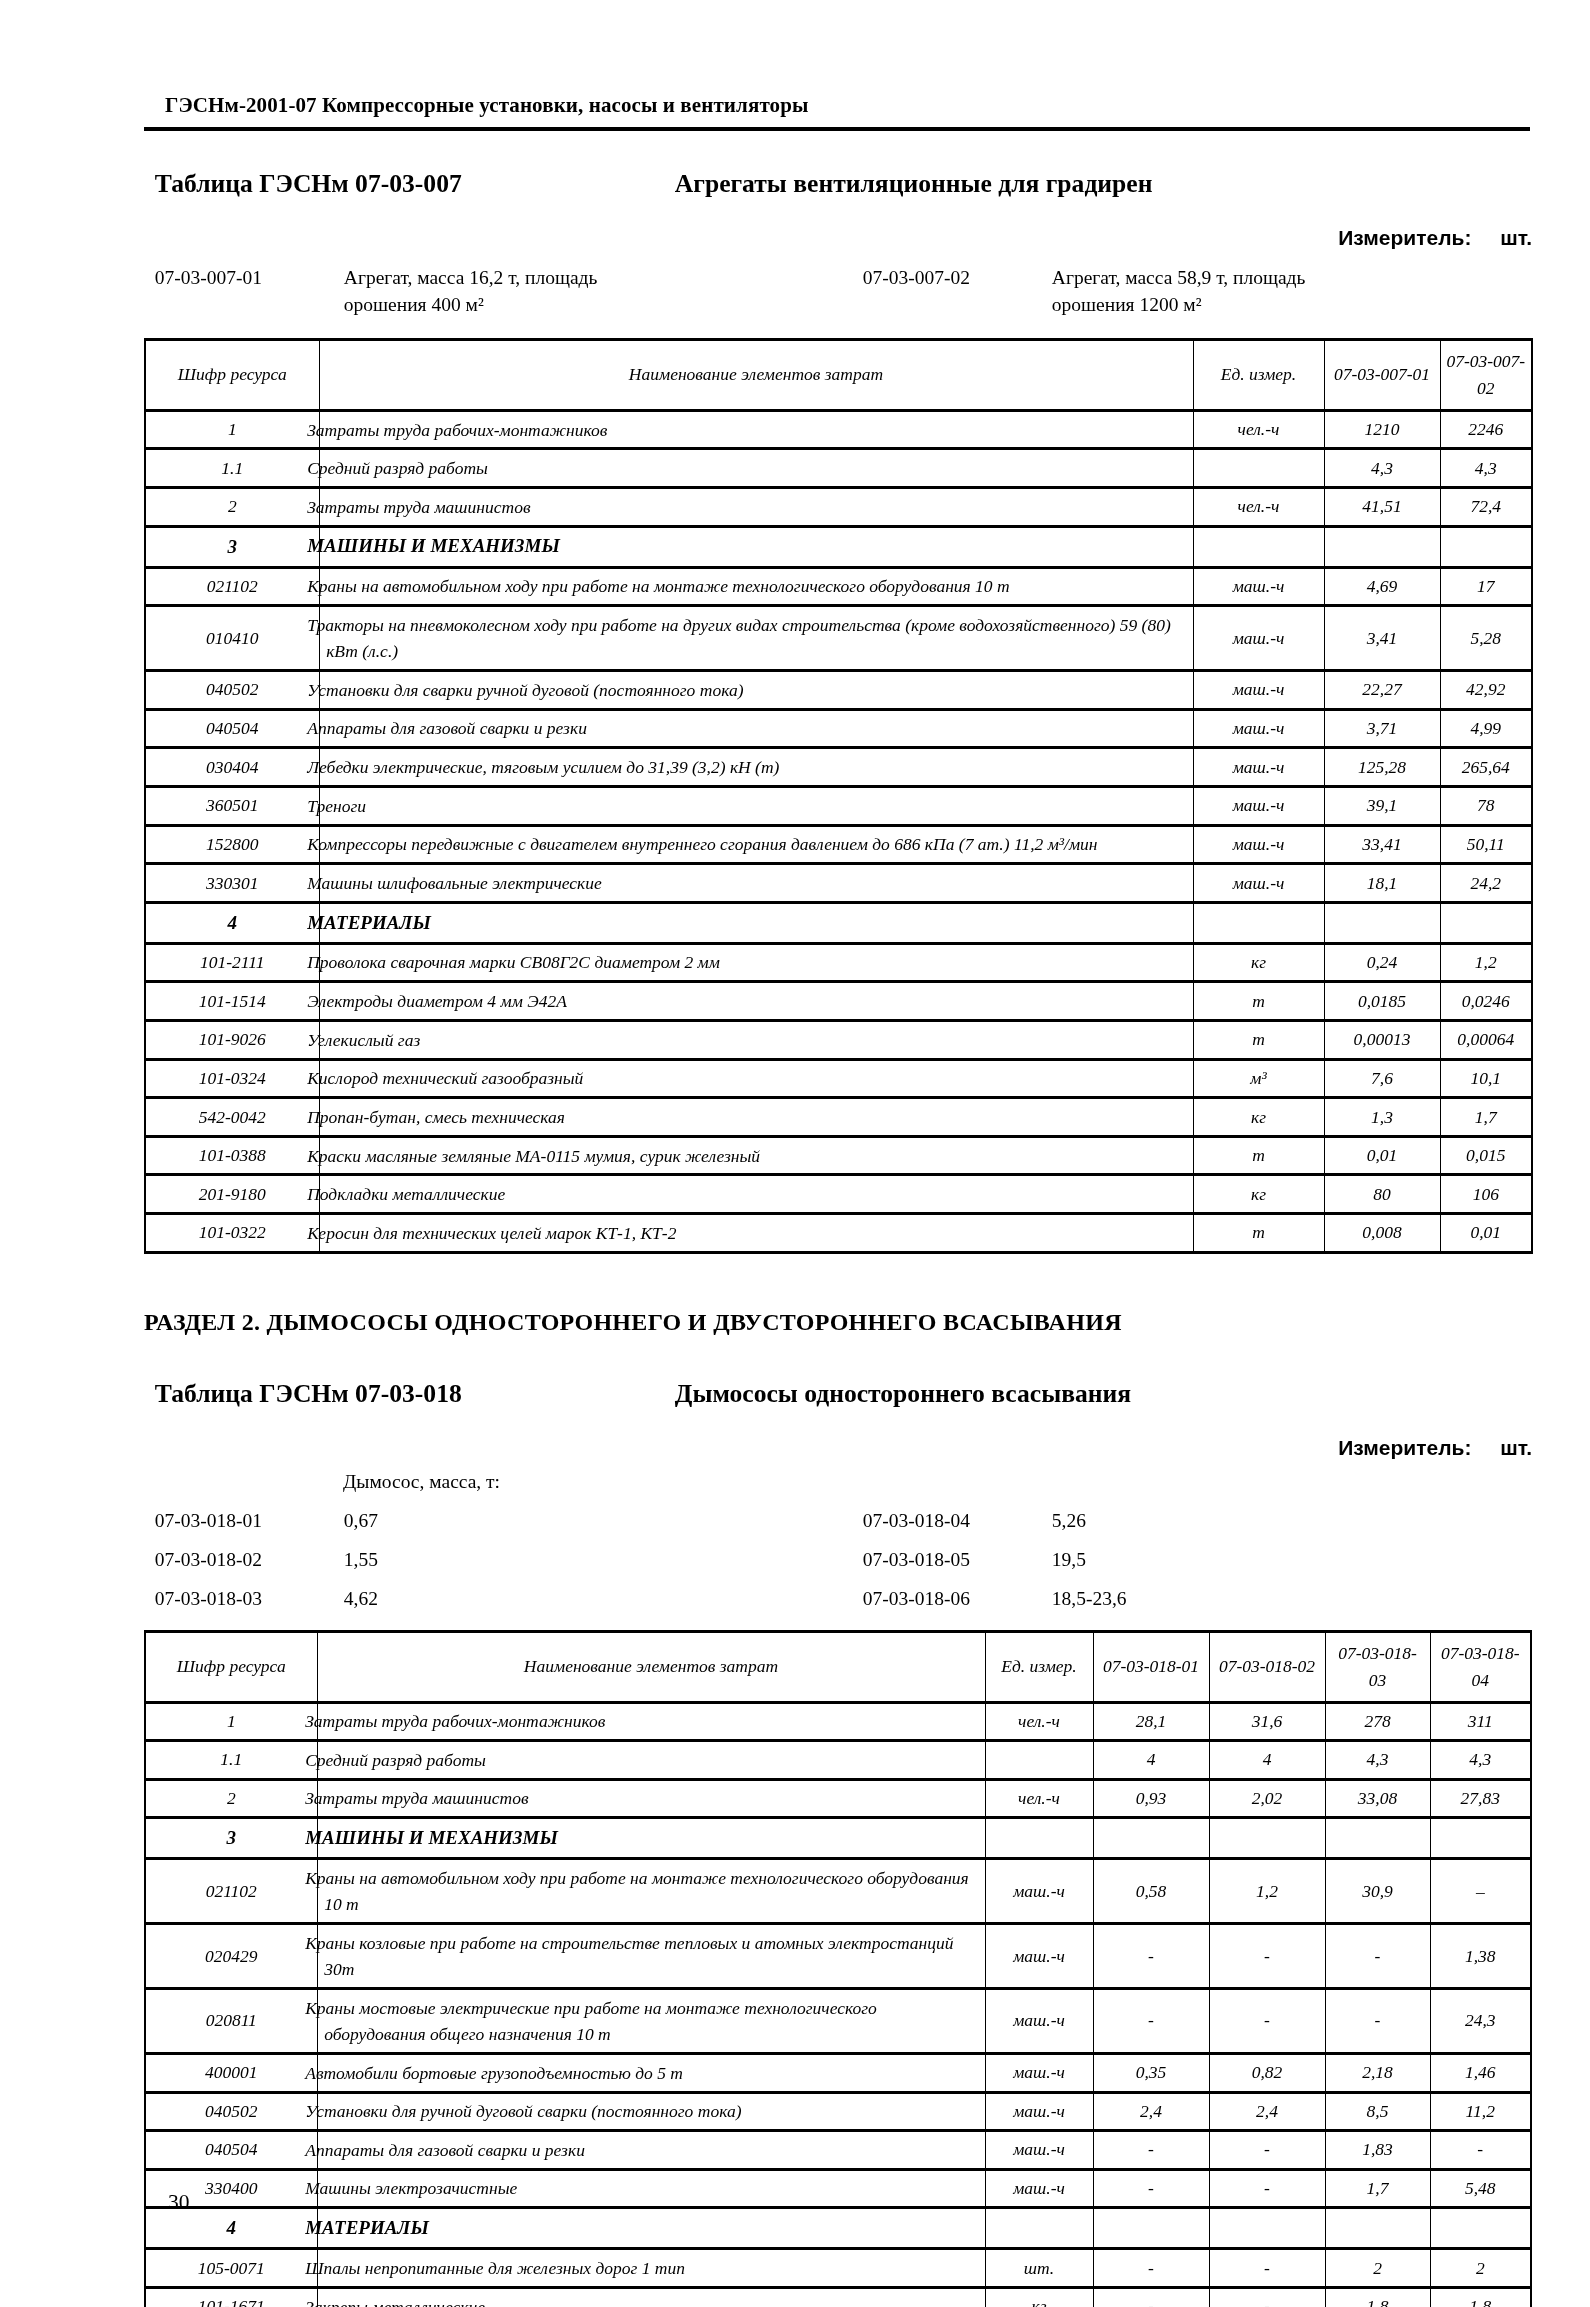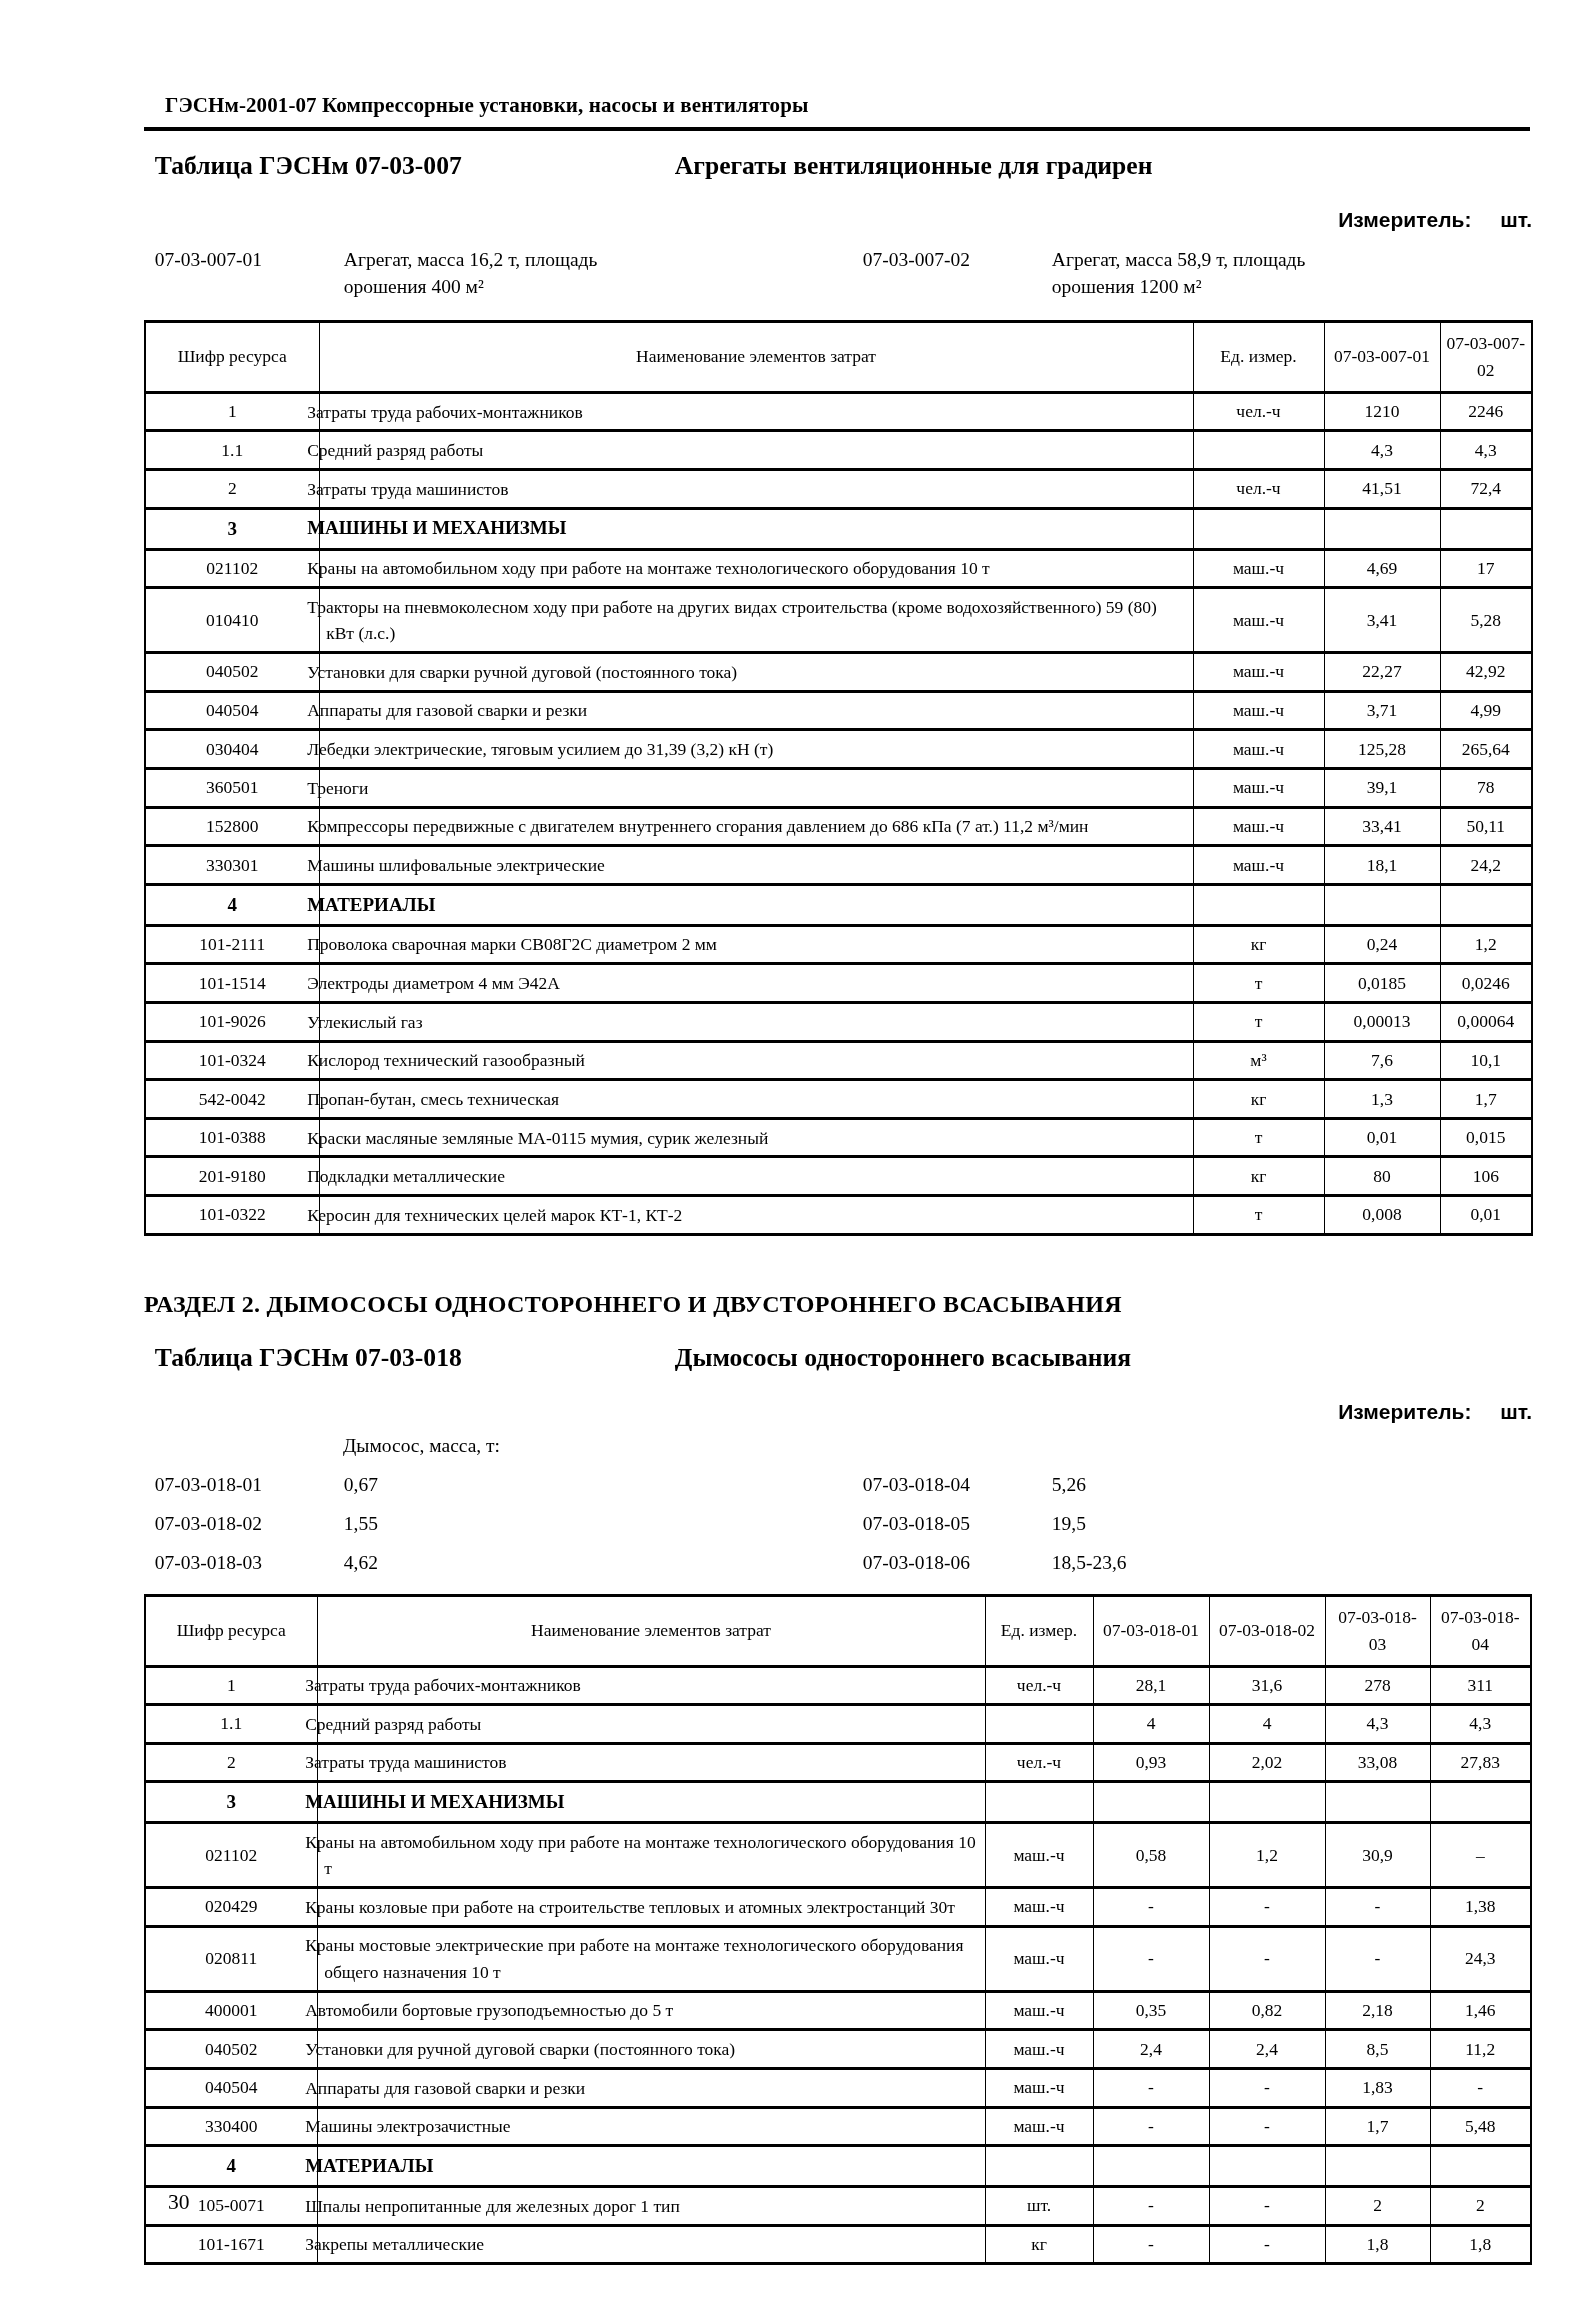--- a/index.html
+++ b/index.html
@@ -7,42 +7,42 @@
     width:1591px;height:2307px;background:#ffffff;color:#000;
     font-family:"Liberation Serif", serif;position:relative;overflow:hidden;
   }
   .page{padding:93px 59px 0 144px;position:relative;}
 
   
   .doc-header{font-size:21px;font-weight:bold;letter-spacing:0.1px;margin-left:21px;}
   .header-rule{border:0;border-top:4px solid #000;margin:9.4px 0 0 0;width:1386px;}
 
   
-  .tbl-caption{display:flex;margin-top:20px;font-size:25.6px;font-weight:bold;margin-left:10.8px;}
+  .tbl-caption{display:flex;margin-top:38px;font-size:25.6px;font-weight:bold;margin-left:10.8px;}
   .tbl-caption .cap-label{width:520px;flex:none;}
   .measure-line{margin:27px 0 0 10.8px;font-family:"Liberation Sans",sans-serif;font-weight:bold;font-size:21px;text-align:right;}
   .measure-line .measure-value{margin-left:23px;}
 
   
   .variants{margin:15px 0 0 10.8px;font-size:19.5px;line-height:1.38;}
   .variants-grid{display:grid;grid-template-columns:708px 1fr;row-gap:9.4px;}
   .variants-cols{display:grid;grid-template-columns:708px 1fr;grid-template-rows:repeat(3,auto);grid-auto-flow:column;row-gap:12px;}
   .variant-item{display:flex;}
   .variant-code{width:189px;flex:none;}
   .variant-desc{width:320px;}
   .mass-note{margin:10.8px 0 2.7px 199px;font-size:19.5px;}
 
   
   table.cost{border-collapse:collapse;table-layout:fixed;margin-top:19px;
     font-size:17.5px;width:1386px;}
   table.cost th,table.cost td{
     border:1.3px solid #000;border-top-width:3.4px;border-bottom-width:3.4px;
     padding:4.7px 6.7px;vertical-align:middle;overflow-wrap:break-word;
   }
-  table.cost{border:2.7px solid #000;}
+  table.cost{border:2.7px solid #000;font-style:italic;}
   table.cost th{font-weight:normal;text-align:center;line-height:1.55;padding:6.7px 4px;}
   td.cell-code{text-align:center;}
   td.cell-name{text-align:left;line-height:1.5;padding-left:30px;text-indent:-19px;}
   td.cell-unit{text-align:center;}
   td.cell-val{text-align:center;}
   tr.section-row td{font-weight:bold;font-size:19px;}
   #table018{margin-top:17.5px;}
   #table007 .c-code{width:174px}#table007 .c-name{width:874px}#table007 .c-unit{width:131px}
   #table007 .c-v1{width:116px}#table007 .c-v2{width:92px}
   #table018 .c-code{width:172px}#table018 .c-name{width:668px}#table018 .c-unit{width:108px}

